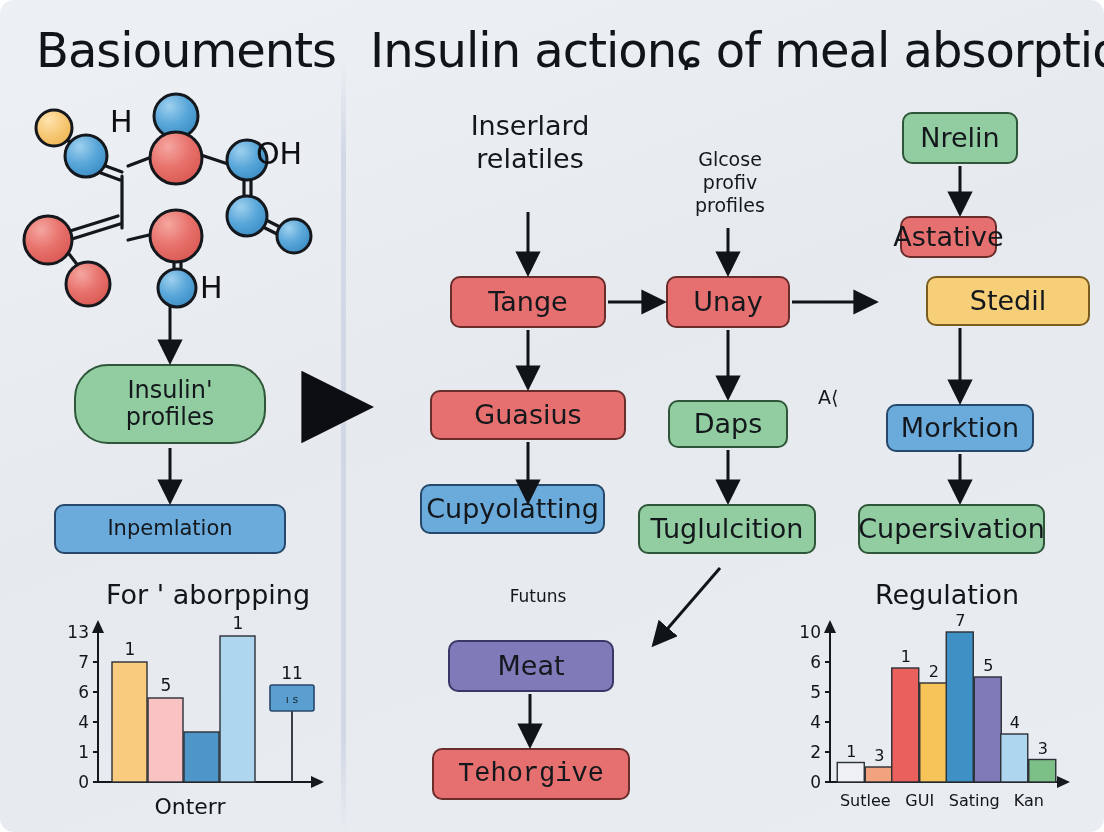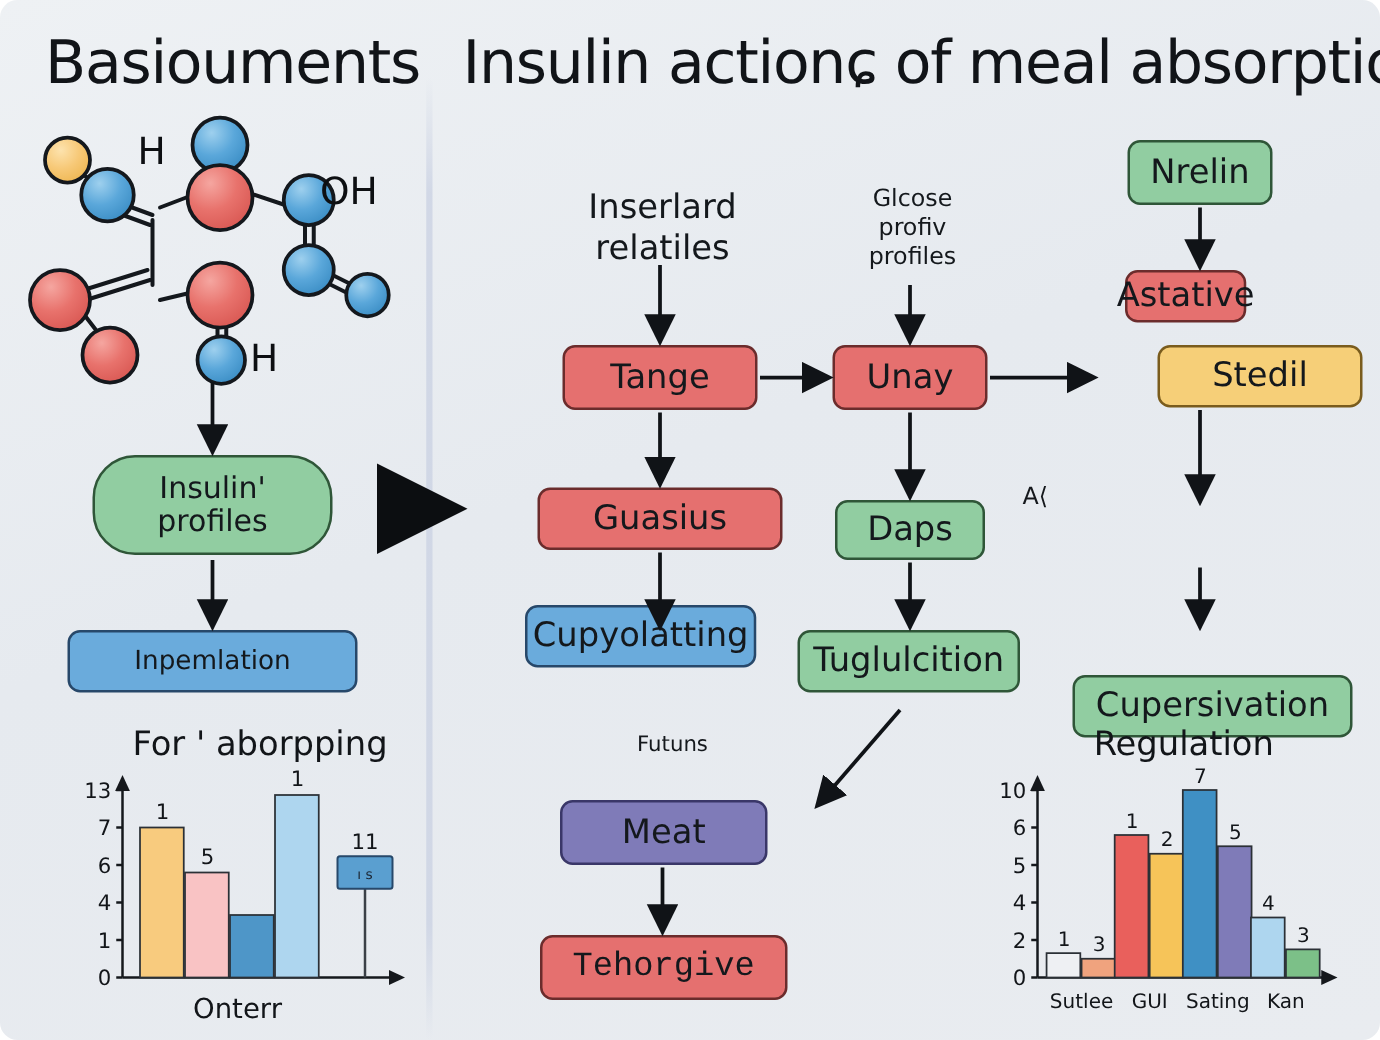--- a/index.html
+++ b/index.html
@@ -147,39 +147,40 @@
     <div class="atom-label" style="left:92px;top:16px;">H</div>
     <div class="atom-label" style="left:238px;top:48px;">OH</div>
     <div class="atom-label" style="left:182px;top:182px;">H</div>
   </div>
 
   <div class="node pill green" style="left:74px;top:364px;width:192px;height:80px;font-size:24px;white-space:pre-line;">Insulin'
 profiles</div>
 
   <div class="node blue" style="left:54px;top:504px;width:232px;height:50px;font-size:21px;">Inpemlation</div>
 
-  <div class="flab big" style="left:440px;top:110px;width:180px;margin-top:40px;">Inserlard
+  <div class="flab big" style="left:440px;top:110px;width:180px;">Inserlard
 relatiles</div>
 
   <div class="node red" style="left:450px;top:276px;width:156px;height:52px;">Tange</div>
   <div class="node red" style="left:430px;top:390px;width:196px;height:50px;">Guasius</div>
   <div class="node blue" style="left:420px;top:484px;width:185px;height:50px;">Cupyolatting</div>
 
   <div class="flab sml" style="left:662px;top:148px;width:136px;">Glcose
 profiv
 profiles</div>
 
   <div class="node red" style="left:666px;top:276px;width:124px;height:52px;text-align:center;">Unay</div>
   <div class="node green" style="left:668px;top:400px;width:120px;height:48px;">Daps</div>
   <div class="node green" style="left:638px;top:504px;width:178px;height:50px;">Tuglulcition</div>
 
   <div class="node green" style="left:902px;top:112px;width:116px;height:52px;">Nrelin</div>
   <div class="node red" style="left:900px;top:216px;width:97px;height:42px;">Astative</div>
   <div class="node yellow" style="left:878px;top:276px;width:164px;height:50px;margin-left:48px;">Stedil</div>
-  <div class="node green" style="left:858px;top:504px;width:224px;height:50px;margin-top:36px;">Cupersivation</div>
+  <div class="node blue" style="left:886px;top:404px;width:148px;height:48px;">Morktion</div>
+  <div class="node green" style="left:858px;top:504px;width:187px;height:50px;">Cupersivation</div>
 
   <div class="glyph-artifact" style="left:818px;top:388px;">A⟨</div>
 
   <div class="flab mid" style="left:458px;top:586px;width:160px;">Futuns</div>
 
   <div class="node purple" style="left:448px;top:640px;width:166px;height:52px;">Meat</div>
   <div class="node red" style="left:432px;top:748px;width:198px;height:52px;font-family:Liberation Mono, monospace;">Tehorgive</div>
 
   <svg id="arrows">
     <defs>

